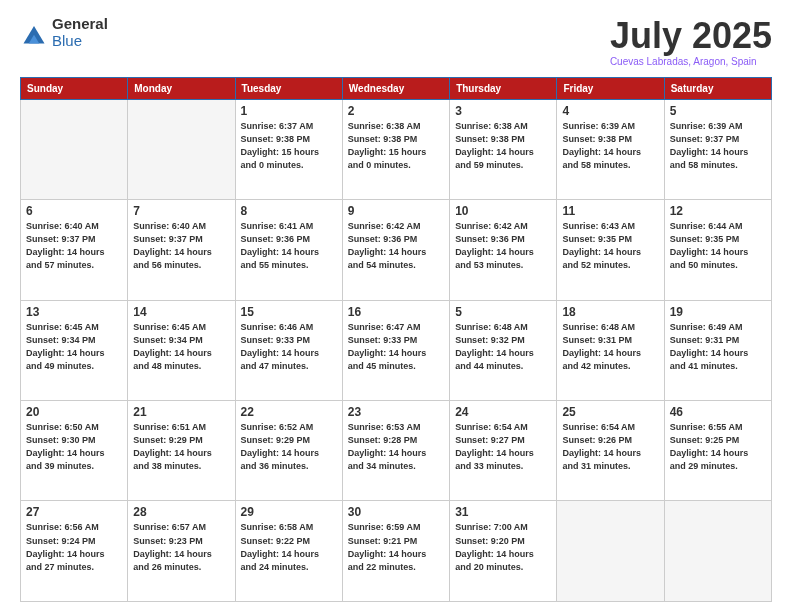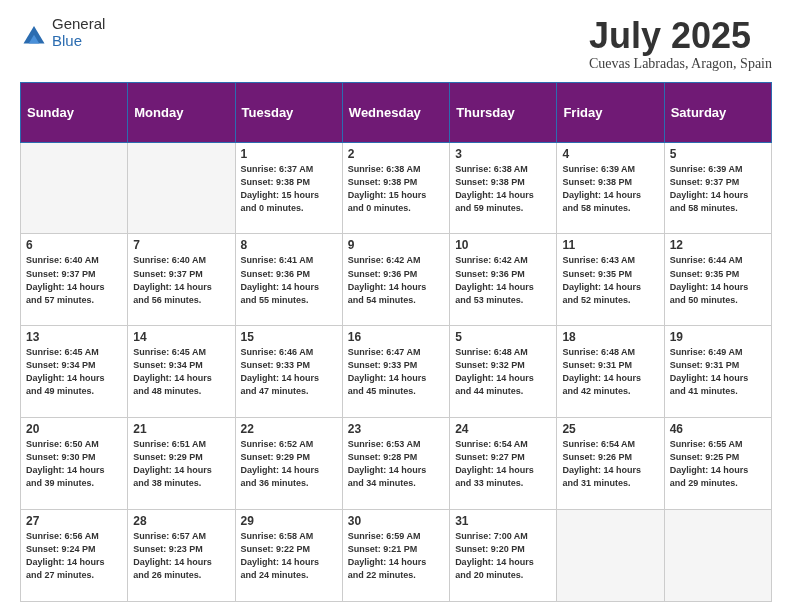--- a/index.html
+++ b/index.html
@@ -28,21 +28,21 @@
       align-items: center;
       gap: 4px;
     }
     .logo-text {
       display: flex;
       flex-direction: column;
       line-height: 1.1;
     }
     .logo-general {
       font-size: 15px;
-      font-weight: normal;
+      font-weight: bold;
       color: #333;
     }
     .logo-blue {
       font-size: 15px;
       font-weight: normal;
       color: #2b6cb0;
     }
     .logo-icon {
       width: 28px;
       height: 28px;
@@ -50,36 +50,35 @@
     .title-block {
       text-align: left;
     }
     .month-title {
       font-size: 36px;
       font-weight: bold;
       color: #333;
       line-height: 1.1;
     }
     .location {
-      font-size: 14px;
-      color: #404040;
-      font-family: Liberation Serif, serif;
+      font-size: 10px;
+      color: #8b5cf6;
     }
     .calendar {
       flex: 1;
       border-collapse: collapse;
       width: 100%;
       table-layout: fixed;
     }
     .calendar th {
-      background: #701a75;
+      background: #b91c1c;
       color: #fff;
       text-align: left;
-      padding: 22px 6px;
-      font-size: 13px;
+      padding: 5px 6px;
+      font-size: 10px;
       font-weight: bold;
       border: 1px solid #2b6cb0;
     }
     .calendar td {
       border: 1px solid #ccc;
       vertical-align: top;
       padding: 4px 5px;
       font-size: 9.5px;
       color: #333;
       background: #fff;

